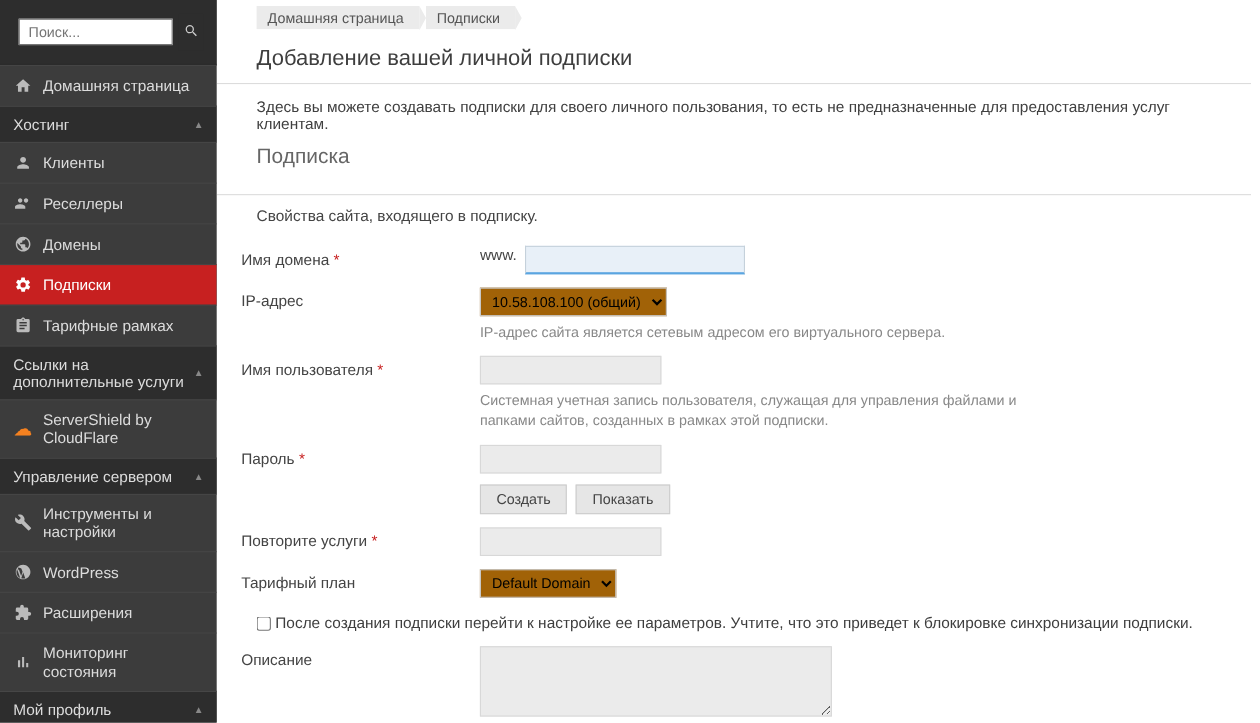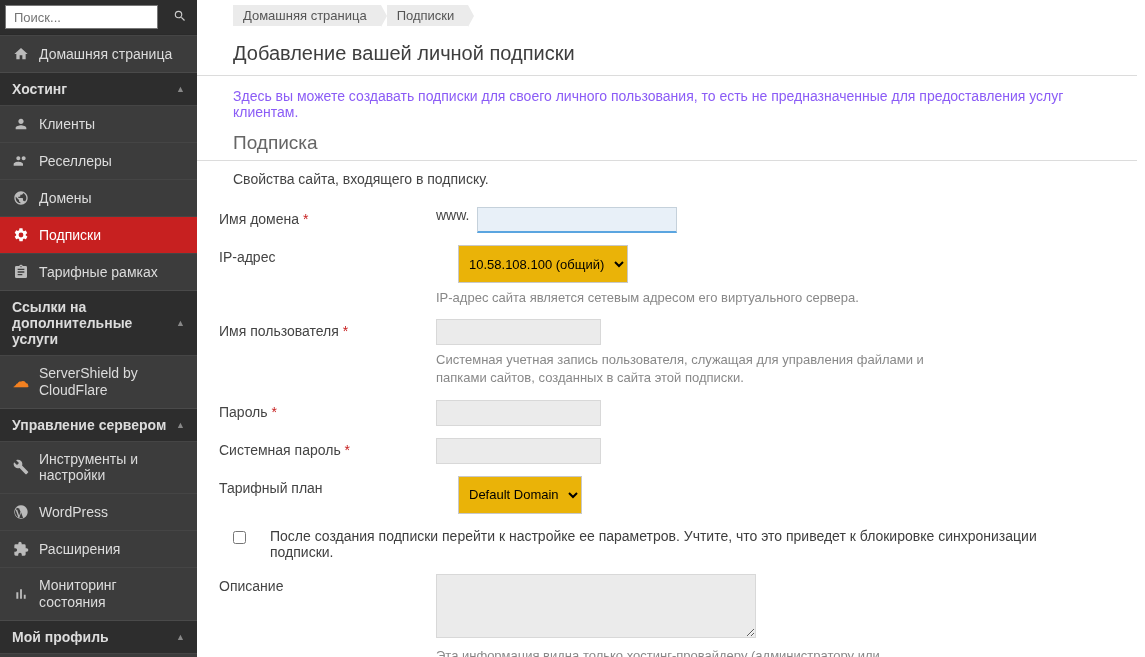--- a/index.html
+++ b/index.html
@@ -17,21 +17,21 @@
   .sidebar {
     width: 197px;
     background: #3c3c3c;
     color: #dcdcdc;
     height: 657px;
     flex-shrink: 0;
     overflow-y: hidden;
   }
   .search-box {
     display: flex;
-    padding: 0;
+    padding: 12px;
     background: #2d2d2d;
     border-bottom: 1px solid #2a2a2a;
   }
   .search-input {
     flex: 1;
     background: #fff;
     border: 1px solid #777;
     padding: 3px 8px;
     font-size: 13px;
     color: #666;
@@ -52,21 +52,20 @@
   .nav-section-title {
     background: #2d2d2d;
     color: #dcdcdc;
     padding: 8px 12px;
     font-size: 14px;
     display: flex;
     justify-content: space-between;
     align-items: center;
     border-top: 1px solid #4a4a4a;
     cursor: pointer;
-    font-weight: bold;
   }
   .nav-section-title .arrow { font-size: 9px; color: #888; }
   .nav-item {
     display: flex;
     align-items: center;
     padding: 9px 12px;
     color: #dcdcdc;
     cursor: pointer;
     font-size: 14px;
     border-top: 1px solid #454545;
@@ -125,28 +124,28 @@
   h1.page-title {
     font-size: 20px;
     font-weight: 400;
     color: #3e3e3e;
     padding: 6px 36px 10px;
     border-bottom: 1px solid #dcdcdc;
     margin-bottom: 12px;
   }
   .intro {
     padding: 0 36px 12px;
-    color: #8b5cf6;
+    color: #404040;
     font-size: 14px;
   }
   h2.section-title {
     font-size: 19px;
     font-weight: 400;
     color: #666;
-    padding: 0 36px 6px;
+    padding: 0 36px 22px;
     border-bottom: 1px solid #dcdcdc;
     margin-bottom: 10px;
   }
   .section-desc {
     padding: 0 36px 14px;
     color: #444;
   }
   .form-row {
     display: flex;
     padding: 6px 22px;
@@ -172,47 +171,46 @@
     width: 200px;
   }
   .input-grey {
     background: #ebebeb;
     border: 1px solid #d8d8d8;
     padding: 4px 6px;
     height: 26px;
     width: 165px;
   }
   select.select {
-    background: #eab308;
+    background: #a16207;
     border: 1px solid #c8c8c8;
     padding: 3px 6px;
-    height: 38px;
-    font-size: 13px;
-    margin-left: 22px;
+    height: 26px;
+    font-size: 13px;
   }
   .help {
     color: #888;
     font-size: 13px;
     margin-top: 6px;
     max-width: 510px;
     line-height: 1.4;
   }
   .btn {
     background: #e6e6e6;
     border: 1px solid #ccc;
     padding: 5px 14px;
     font-size: 13px;
     cursor: pointer;
     color: #444;
   }
   .btn-row { display:flex; gap:8px; margin-top:2px;}
   .checkbox-row {
     display: flex;
     align-items: flex-start;
-    gap: 24px;
+    gap: 4px;
     padding: 8px 36px;
   }
   .checkbox-row input { margin-top:3px;}
   textarea.textarea {
     background: #ebebeb;
     border: 1px solid #d8d8d8;
     width: 320px;
     height: 64px;
     resize: both;
     font-family: inherit;
@@ -380,36 +378,40 @@
         <div class="help">IP-адрес сайта является сетевым адресом его виртуального сервера.</div>
       </div>
     </div>
 
     <div class="form-row">
       <div class="form-label">
         <span>Имя пользователя</span> <span class="req">*</span>
       </div>
       <div class="form-field">
         <input class="input-grey" style="">
-        <div class="help">Системная учетная запись пользователя, служащая для управления файлами и папками сайтов, созданных в сайта этой подписки.</div>
+        <div class="help">Системная учетная запись пользователя, служащая для управления файлами и папками сайтов, созданных в рамках этой подписки.</div>
       </div>
     </div>
 
     <div class="form-row">
       <div class="form-label">
         <span>Пароль</span> <span class="req">*</span>
       </div>
       <div class="form-field">
         <input class="input-grey" type="password" style="">
+        <div class="btn-row" style="margin-top:10px;">
+          <button class="btn">Создать</button>
+          <button class="btn">Показать</button>
+        </div>
       </div>
     </div>
 
     <div class="form-row">
       <div class="form-label">
-        <span>Системная пароль</span> <span class="req">*</span>
+        <span>Повторите услуги</span> <span class="req">*</span>
       </div>
       <div class="form-field">
         <input class="input-grey" type="password" style="">
       </div>
     </div>
 
     <div class="form-row">
       <div class="form-label">Тарифный план</div>
       <div class="form-field">
         <select class="select">

